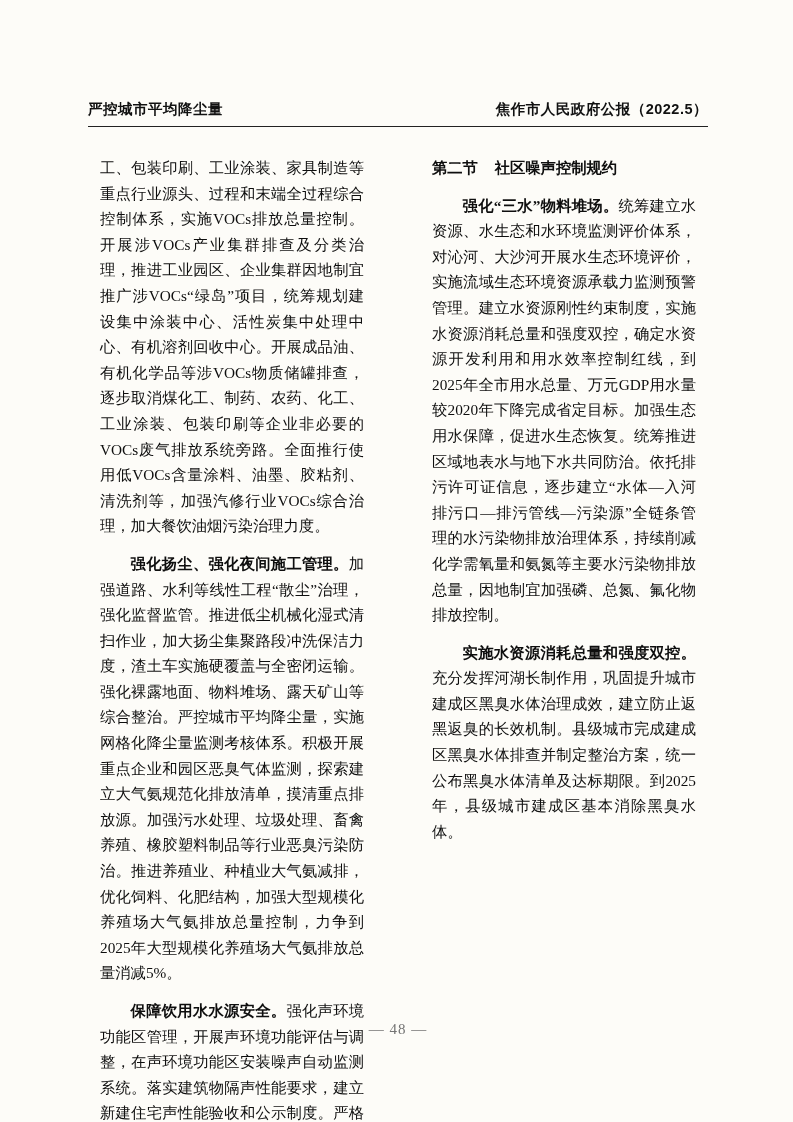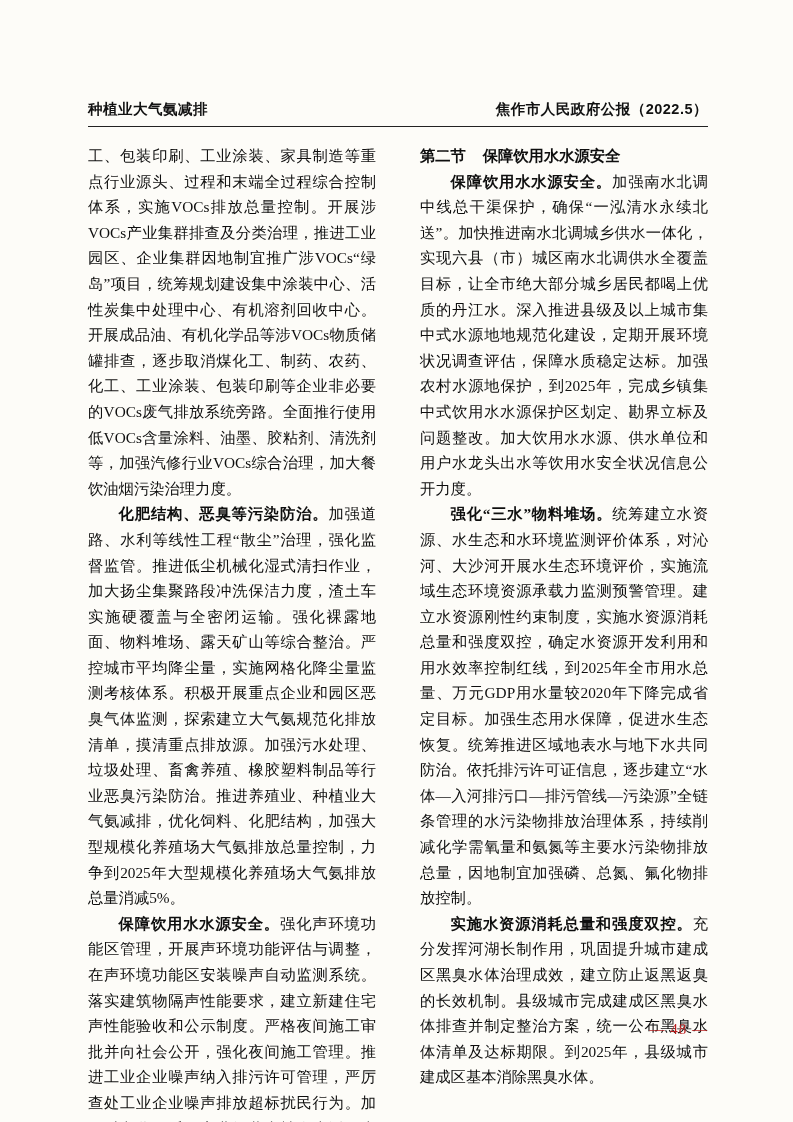--- a/index.html
+++ b/index.html
@@ -60,21 +60,21 @@
   .col {
     width: 288px;
     font-size: 15.3px;
     line-height: 25.6px;
     color: #0e0e0e;
     text-align: justify;
     text-justify: inter-ideograph;
   }
   .col-left { margin-right: 44px; }
   .col p {
-    margin: 0;
+    margin: 12px;
     text-indent: 0;
   }
   .col p.lead {
     text-indent: 2em;
   }
   .col p.lead b {
     font-weight: bold;
   }
   .section-title {
     text-indent: 2em;
@@ -83,53 +83,52 @@
   .section-title .gap {
     display: inline-block;
     width: 1.1em;
   }
   
   .footer {
     position: absolute;
     left: 88px;
     bottom: 84px;
     width: 620px;
-    text-align: right;
+    text-align: center;
     font-size: 15px;
-    color: #b91c1c;
+    color: #737373;
     font-family: "Liberation Serif", "DejaVu Serif", serif;
   }
   .footer span {
     letter-spacing: 1px;
   }
   b { font-weight: bold; }
 </style>
 </head>
 <body>
 
 <div class="page">
   <div class="page-inner">
 
     <div class="header">
-      <div class="header-left">种植业大气氨减排</div>
+      <div class="header-left">严控城市平均降尘量</div>
       <div class="header-right">焦作市人民政府公报（2022.5）</div>
     </div>
     <div class="header-rule"></div>
 
     <div class="columns">
 
       <div class="col col-left">
         <p>工、包装印刷、工业涂装、家具制造等重点行业源头、过程和末端全过程综合控制体系，实施VOCs排放总量控制。开展涉VOCs产业集群排查及分类治理，推进工业园区、企业集群因地制宜推广涉VOCs“绿岛”项目，统筹规划建设集中涂装中心、活性炭集中处理中心、有机溶剂回收中心。开展成品油、有机化学品等涉VOCs物质储罐排查，逐步取消煤化工、制药、农药、化工、工业涂装、包装印刷等企业非必要的VOCs废气排放系统旁路。全面推行使用低VOCs含量涂料、油墨、胶粘剂、清洗剂等，加强汽修行业VOCs综合治理，加大餐饮油烟污染治理力度。</p>
-        <p class="lead"><b>化肥结构、恶臭等污染防治。</b><span>加强道路、水利等线性工程“散尘”治理，强化监督监管。推进低尘机械化湿式清扫作业，加大扬尘集聚路段冲洗保洁力度，渣土车实施硬覆盖与全密闭运输。强化裸露地面、物料堆场、露天矿山等综合整治。严控城市平均降尘量，实施网格化降尘量监测考核体系。积极开展重点企业和园区恶臭气体监测，探索建立大气氨规范化排放清单，摸清重点排放源。加强污水处理、垃圾处理、畜禽养殖、橡胶塑料制品等行业恶臭污染防治。推进养殖业、种植业大气氨减排，优化饲料、化肥结构，加强大型规模化养殖场大气氨排放总量控制，力争到2025年大型规模化养殖场大气氨排放总量消减5%。</span></p>
+        <p class="lead"><b>强化扬尘、强化夜间施工管理。</b><span>加强道路、水利等线性工程“散尘”治理，强化监督监管。推进低尘机械化湿式清扫作业，加大扬尘集聚路段冲洗保洁力度，渣土车实施硬覆盖与全密闭运输。强化裸露地面、物料堆场、露天矿山等综合整治。严控城市平均降尘量，实施网格化降尘量监测考核体系。积极开展重点企业和园区恶臭气体监测，探索建立大气氨规范化排放清单，摸清重点排放源。加强污水处理、垃圾处理、畜禽养殖、橡胶塑料制品等行业恶臭污染防治。推进养殖业、种植业大气氨减排，优化饲料、化肥结构，加强大型规模化养殖场大气氨排放总量控制，力争到2025年大型规模化养殖场大气氨排放总量消减5%。</span></p>
         <p class="lead"><b>保障饮用水水源安全。</b><span>强化声环境功能区管理，开展声环境功能评估与调整，在声环境功能区安装噪声自动监测系统。落实建筑物隔声性能要求，建立新建住宅声性能验收和公示制度。严格夜间施工审批并向社会公开，强化夜间施工管理。推进工业企业噪声纳入排污许可管理，严厉查处工业企业噪声排放超标扰民行为。加强对文化娱乐、商业经营中社会生活噪声热点问题的日常监管和集中整治。倡导制定公共场所文明公约、社区噪声控制规约，鼓励创建宁静社区。到2025年，全面实现功能</span></p>
       </div>
 
       <div class="col col-right">
-        <p class="section-title"><span>第二节</span><span class="gap"></span><span>保障饮用水水源安全</span></p>
-        <p class="lead"><b>保障饮用水水源安全。</b><span>加强南水北调中线总干渠保护，确保“一泓清水永续北送”。加快推进南水北调城乡供水一体化，实现六县（市）城区南水北调供水全覆盖目标，让全市绝大部分城乡居民都喝上优质的丹江水。深入推进县级及以上城市集中式水源地地规范化建设，定期开展环境状况调查评估，保障水质稳定达标。加强农村水源地保护，到2025年，完成乡镇集中式饮用水水源保护区划定、勘界立标及问题整改。加大饮用水水源、供水单位和用户水龙头出水等饮用水安全状况信息公开力度。</span></p>
+        <p class="section-title"><span>第二节</span><span class="gap"></span><span>社区噪声控制规约</span></p>
         <p class="lead"><b>强化“三水”物料堆场。</b><span>统筹建立水资源、水生态和水环境监测评价体系，对沁河、大沙河开展水生态环境评价，实施流域生态环境资源承载力监测预警管理。建立水资源刚性约束制度，实施水资源消耗总量和强度双控，确定水资源开发利用和用水效率控制红线，到2025年全市用水总量、万元GDP用水量较2020年下降完成省定目标。加强生态用水保障，促进水生态恢复。统筹推进区域地表水与地下水共同防治。依托排污许可证信息，逐步建立“水体—入河排污口—排污管线—污染源”全链条管理的水污染物排放治理体系，持续削减化学需氧量和氨氮等主要水污染物排放总量，因地制宜加强磷、总氮、氟化物排放控制。</span></p>
         <p class="lead"><b>实施水资源消耗总量和强度双控。</b><span>充分发挥河湖长制作用，巩固提升城市建成区黑臭水体治理成效，建立防止返黑返臭的长效机制。县级城市完成建成区黑臭水体排查并制定整治方案，统一公布黑臭水体清单及达标期限。到2025年，县级城市建成区基本消除黑臭水体。</span></p>
 
       </div>
 
     </div>
   </div>
 
   <div class="footer">
     <span>— 48 —</span>

